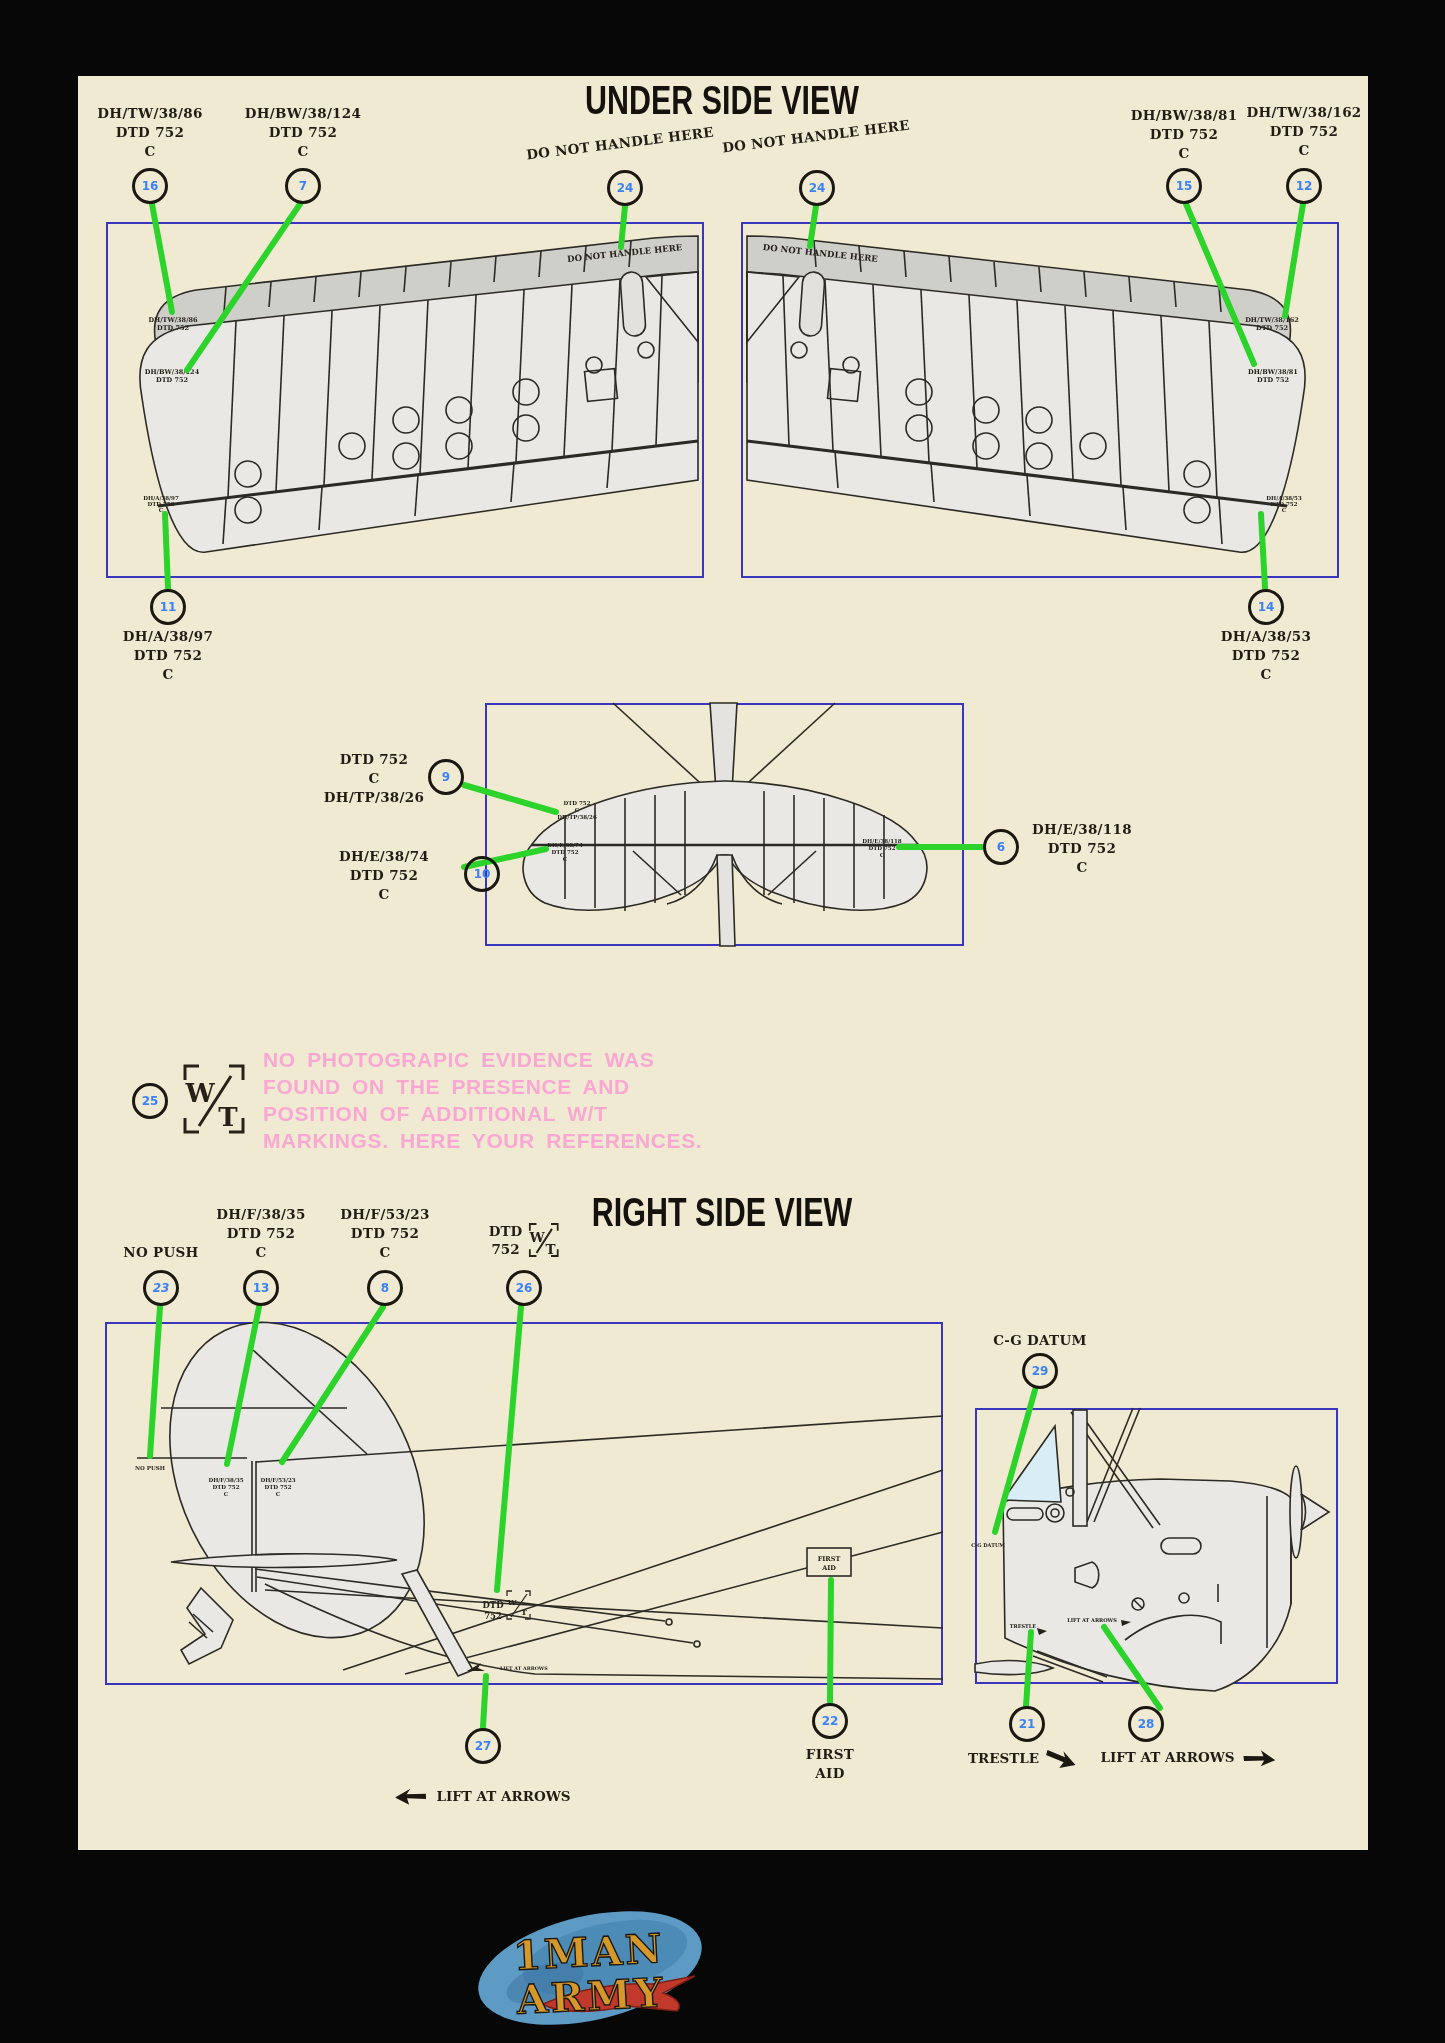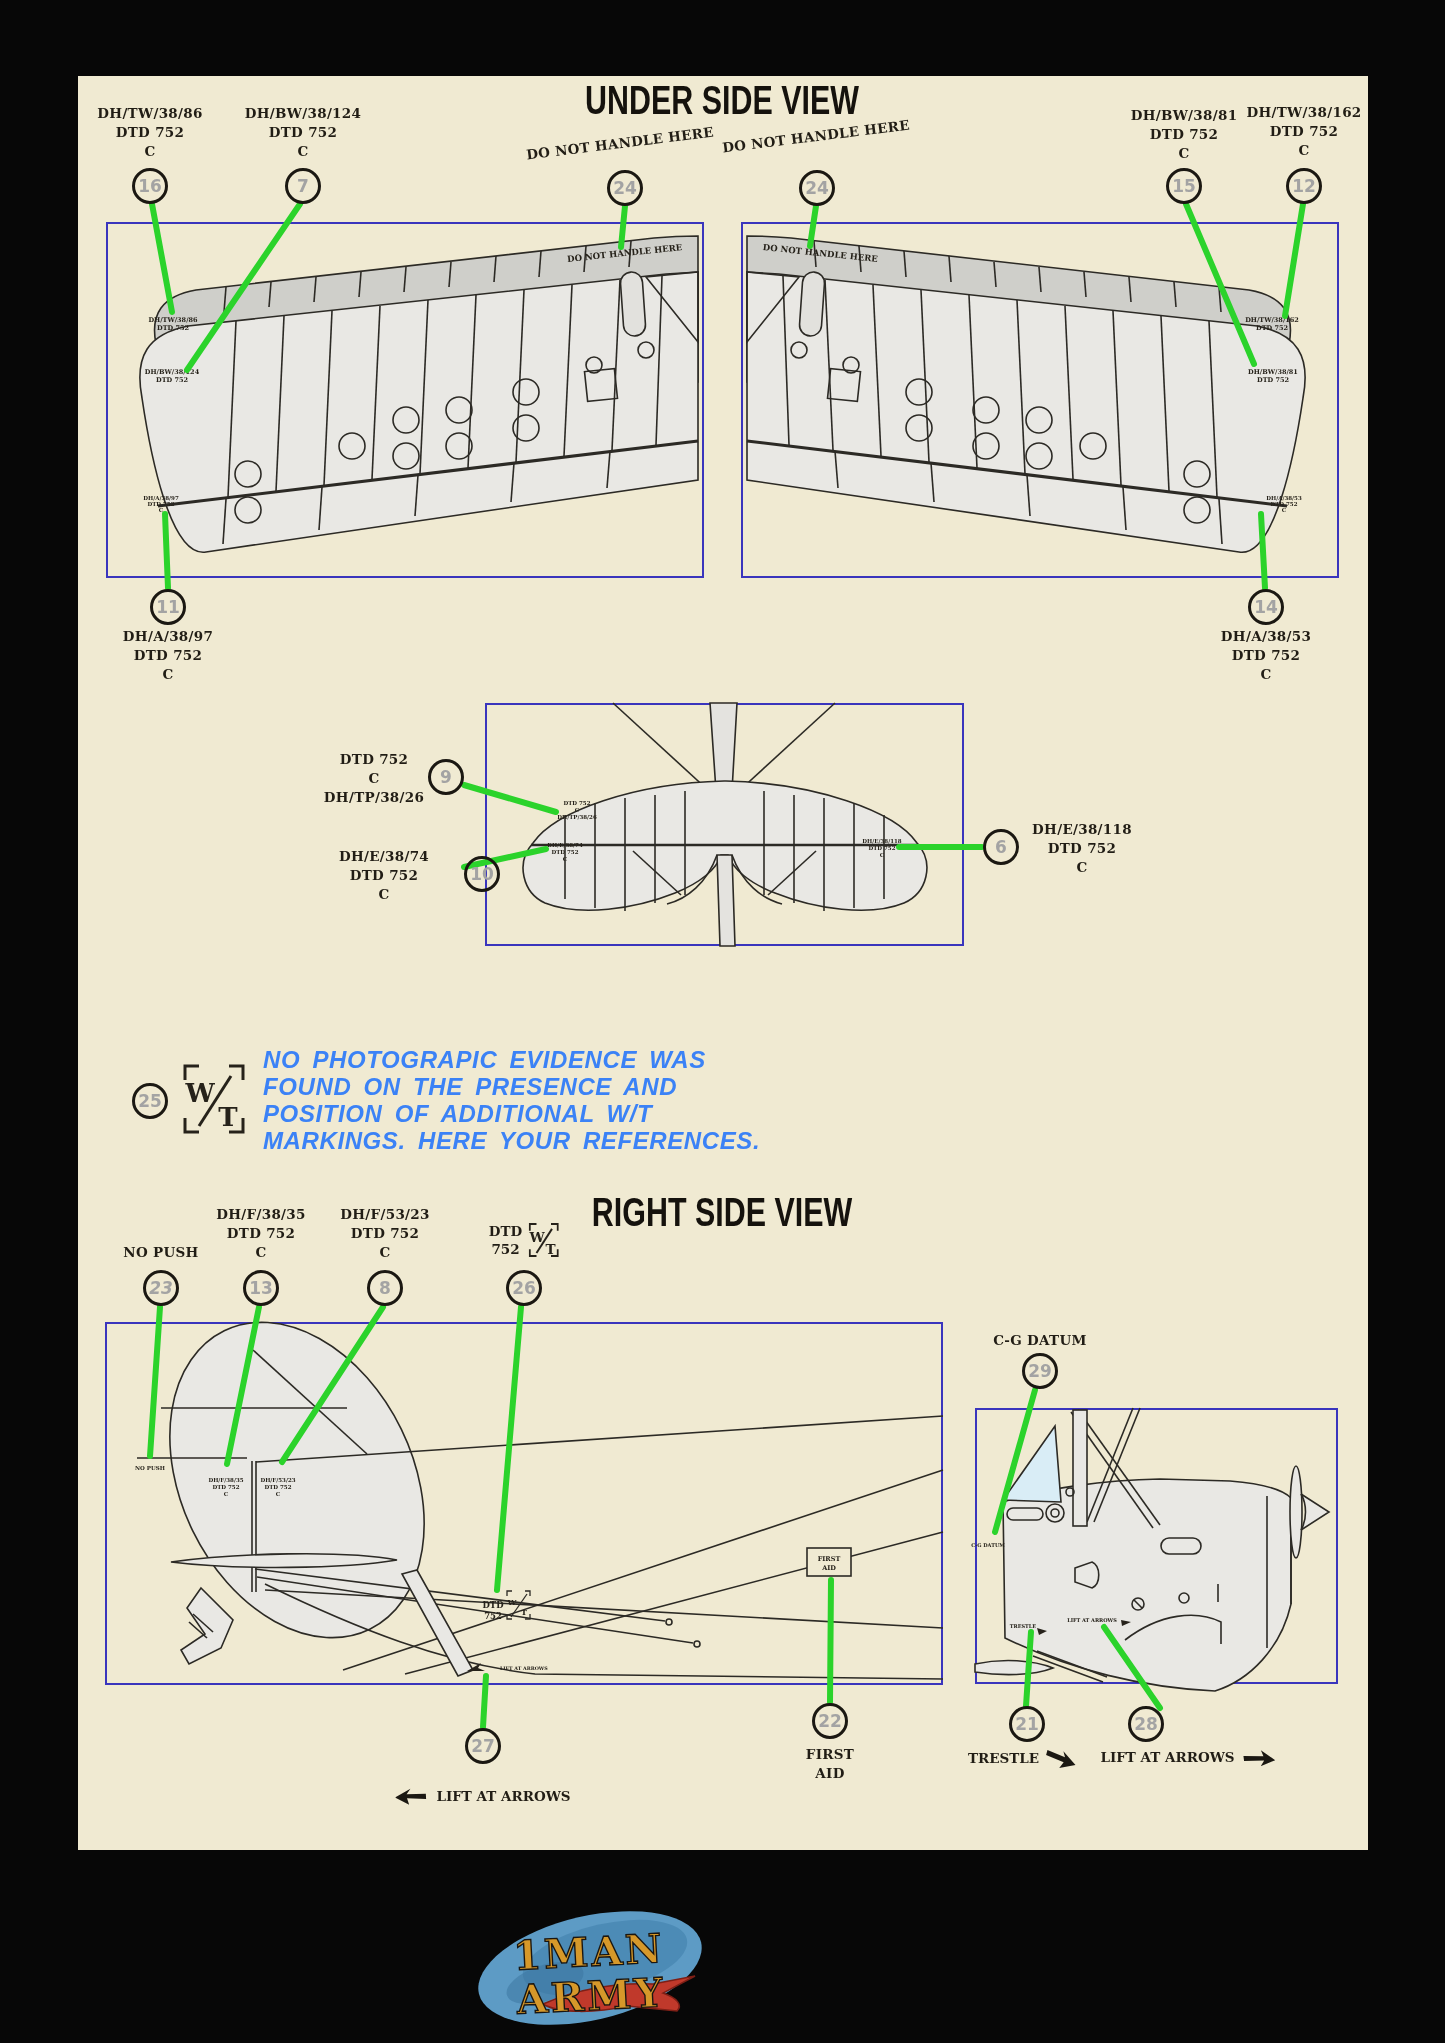--- a/index.html
+++ b/index.html
@@ -4,26 +4,26 @@
 <style>
   html,body{margin:0;padding:0;background:#070707;}
   #canvas{position:relative;width:1445px;height:2043px;background:#070707;overflow:hidden;
           font-family:"DejaVu Serif",serif;color:#201d16;}
   .paper{position:absolute;left:78px;top:76px;width:1290px;height:1774px;background:#f0ead2;}
   .bluebox{position:absolute;border:2px solid #3a35bd;box-sizing:border-box;}
   .title{position:absolute;font-family:"Liberation Sans",sans-serif;font-weight:bold;font-size:39px;
          color:#15120d;white-space:nowrap;transform:translateX(-50%) scale(0.78,1.06);}
   .co{position:absolute;width:36px;height:36px;border:3px solid #1b1812;border-radius:50%;
       display:flex;align-items:center;justify-content:center;box-sizing:border-box;
-      font-family:"DejaVu Sans",sans-serif;font-weight:bold;font-size:17px;color:#a3a3a3;}
+      font-family:"DejaVu Sans",sans-serif;font-weight:bold;font-size:12px;color:#3b82f6;}
   .lbl{position:absolute;font-weight:bold;font-size:13.5px;line-height:19px;color:#211d15;
        text-align:center;letter-spacing:.3px;white-space:nowrap;transform:translateX(-50%);}
   .lbl.rot{transform:translateX(-50%) rotate(-7deg);}
-  .note{position:absolute;font-family:"Liberation Sans",sans-serif;font-weight:bold;color:#3b82f6;
-        font-size:24px;line-height:27px;letter-spacing:.6px;word-spacing:5px;white-space:nowrap;font-style:italic;}
+  .note{position:absolute;font-family:"Liberation Sans",sans-serif;font-weight:bold;color:#f9a8d4;
+        font-size:21px;line-height:27px;letter-spacing:.6px;word-spacing:5px;white-space:nowrap;}
   .row{position:absolute;display:flex;align-items:center;gap:7px;transform:translateX(-50%);
        font-weight:bold;font-size:13.5px;color:#211d15;white-space:nowrap;}
   svg.abs{position:absolute;overflow:visible;}
   .sten{font-family:"DejaVu Serif",serif;font-weight:bold;fill:#26221a;}
   .ln{stroke:#2c2a25;stroke-width:1.6;fill:none;}
   .fillp{fill:#e9e8e4;stroke:#2c2a25;stroke-width:1.6;}
   .band{fill:#cfcfca;stroke:#2c2a25;stroke-width:1.6;}
 </style>
 </head>
 <body>

